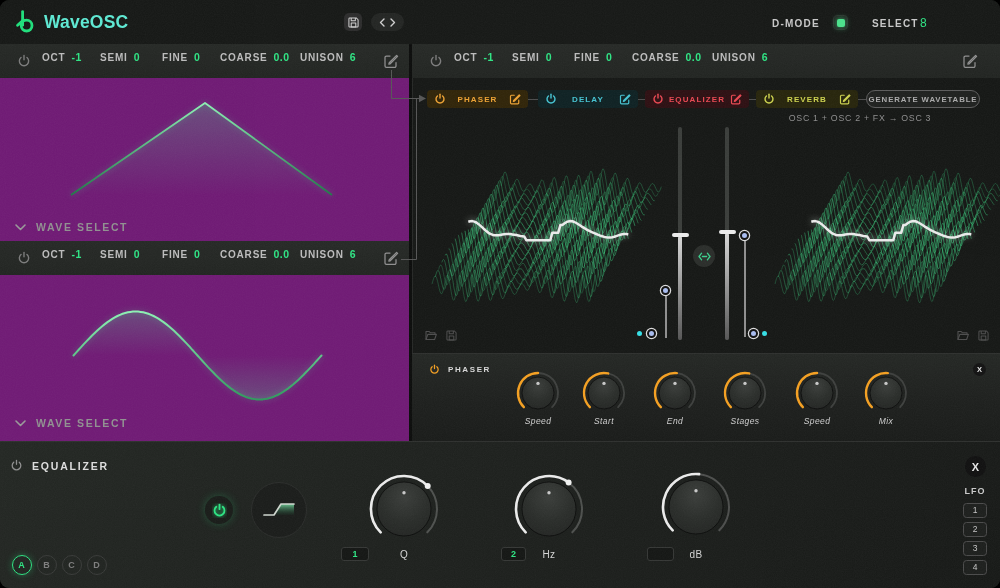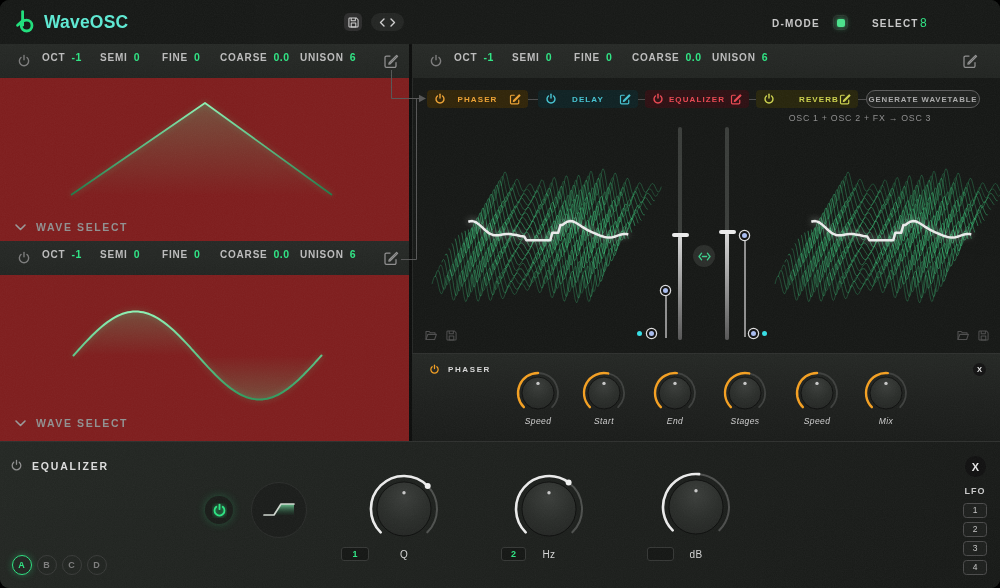--- a/index.html
+++ b/index.html
@@ -31,21 +31,21 @@
   .strip{background:linear-gradient(#262926,#212421);height:34px;}
   .strip1{left:0;top:44px;width:409px;}
   .strip2{left:0;top:241px;width:409px;}
   .strip3{left:412px;top:44px;width:588px;}
   .strip .power{position:absolute;left:17px;top:10px;}
   .param{position:absolute;top:1px;height:24px;display:flex;align-items:center;gap:6px;}
   .param .plabel{color:#bdbdbd;font-size:10px;font-weight:700;letter-spacing:.8px;}
   .param .pvalue{color:#2ee584;font-size:10.5px;font-weight:600;letter-spacing:.4px;}
   .editbtn{position:absolute;top:9px;}
   
-  .wavepanel{left:0;width:409px;background:#7f1d1d;}
+  .wavepanel{left:0;width:409px;background:#701a75;}
   .wavepanel1{top:78px;height:163px;}
   .wavepanel2{top:275px;height:166px;}
   .waveselect{position:absolute;left:15px;bottom:8px;display:flex;align-items:center;gap:10px;}
   .waveselect .wslabel{color:#919191;font-size:10.5px;font-weight:700;letter-spacing:1.6px;}
   
   .rightmain{left:412px;top:78px;width:588px;height:275px;background:#151715;border-left:1px solid #262826;}
   .fxblock{position:absolute;top:90px;height:18px;border-radius:4px;display:flex;align-items:center;}
   .fxblock .fxname{font-size:8px;font-weight:700;letter-spacing:1.1px;flex:1;text-align:center;white-space:nowrap;}
   .fxlink{position:absolute;top:98.5px;height:1px;background:#4c4c4c;}
   .genbtn{position:absolute;left:866px;top:90px;width:114px;height:18px;border-radius:9px;
@@ -374,21 +374,21 @@
       <div class="abs fxlink" style="left: 749px; width: 7px;"></div>
       <div class="abs fxblock" style="left: 756px; width: 102px; background: rgb(39, 37, 12);">
         <div style="margin-left: 7px; display: flex;">
           <svg width="12" height="12" viewBox="-8 -8 16 16">
             <g stroke="#cdd24e" stroke-width="1.9" fill="none" stroke-linecap="round">
               <path d="M -3.4 -4.0 A 5.3 5.3 0 1 0 3.4 -4.0"></path>
               <path d="M 0 -6.3 L 0 -1.4"></path>
             </g>
           </svg>
         </div>
-        <div class="fxname" style="color: rgb(205, 210, 78); text-align: right;">REVERB</div>
+        <div class="fxname" style="color: rgb(205, 210, 78);">REVERB</div>
         <div style="margin-right: 7px; display: flex;">
           <svg width="12" height="12" viewBox="0 0 16 16">
             <g stroke="#cdd24e" stroke-width="1.6" fill="none" stroke-linecap="round" stroke-linejoin="round">
               <path d="M13 9.5 V13 a1.4 1.4 0 0 1 -1.4 1.4 H3.4 A1.4 1.4 0 0 1 2 13 V4.4 A1.4 1.4 0 0 1 3.4 3 H7"></path>
               <path d="M6.2 9.8 L13.6 2.4 L14.6 3.4 L7.2 10.8 L5.8 11.2 Z"></path>
             </g>
           </svg>
         </div>
       </div>
       <div class="abs fxlink" style="left: 858px; width: 8px;"></div>

